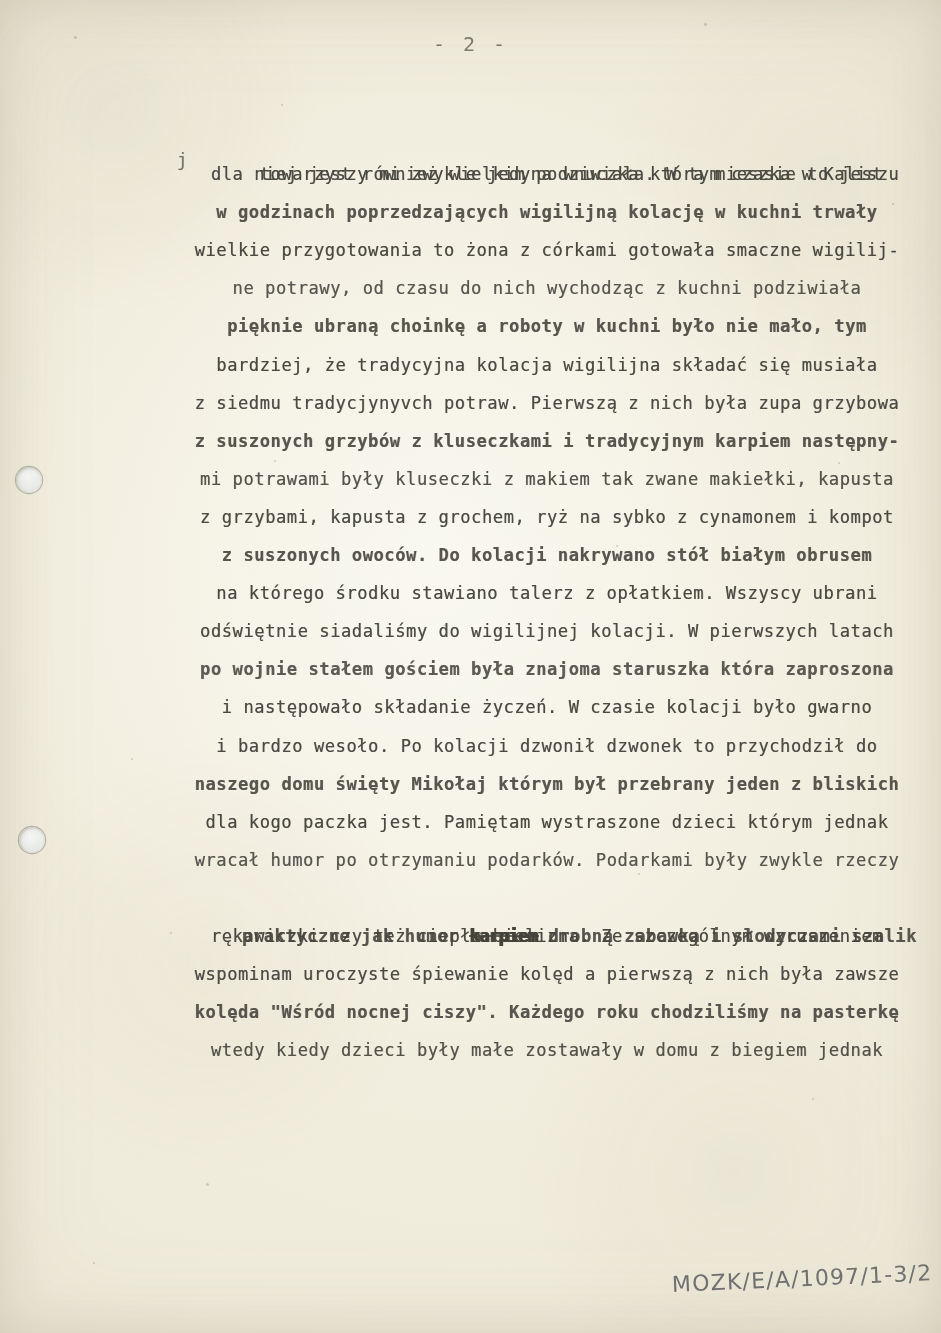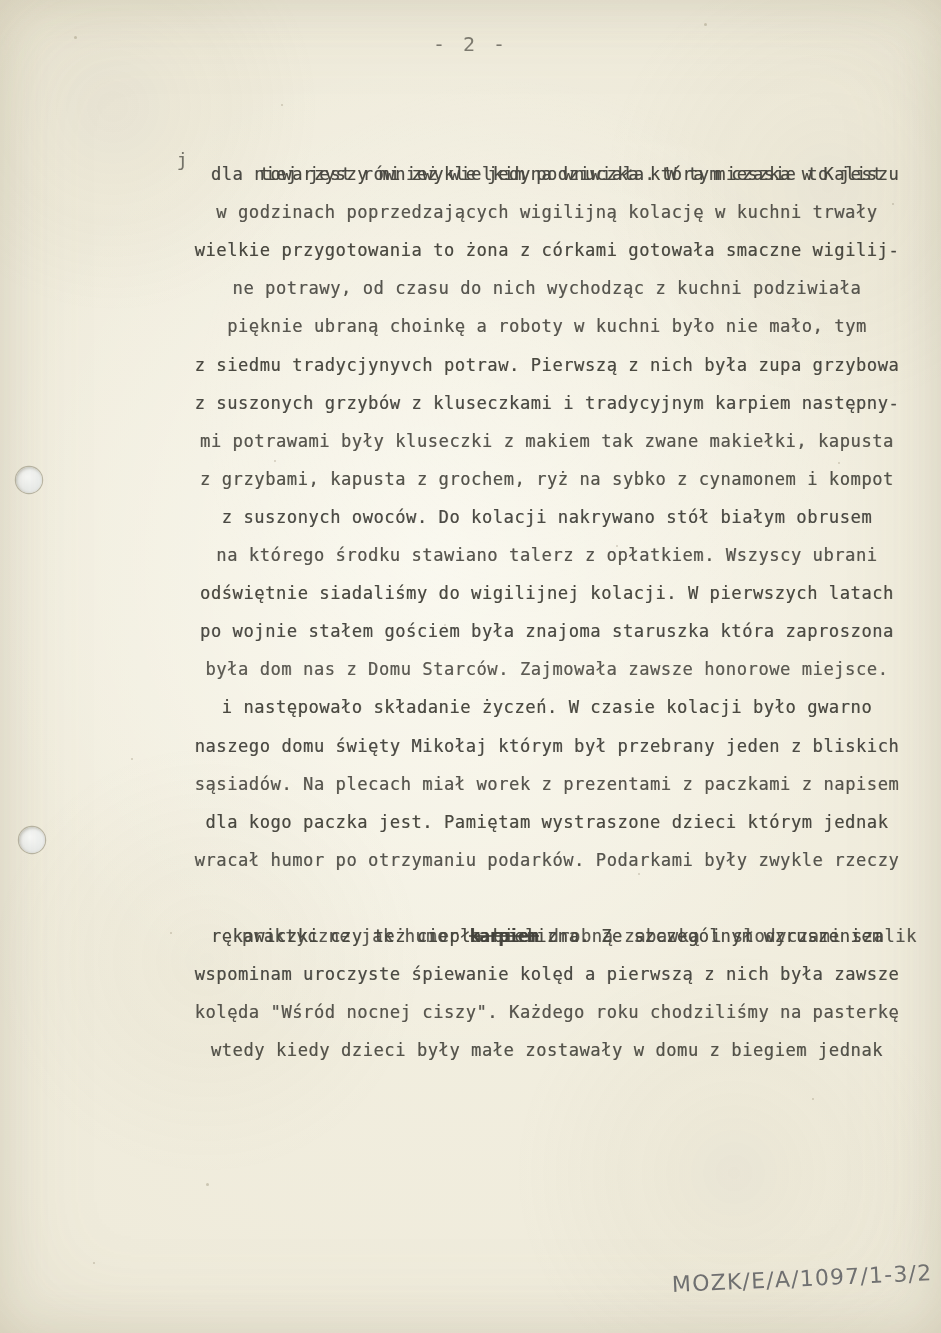--- a/index.html
+++ b/index.html
@@ -92,21 +92,21 @@
     line-height: 38.1px;
     letter-spacing: 0.55px;
     white-space: pre;
     color: #4b4a44;
     text-shadow:
       0.35px 0 0 rgba(75,74,68,0.40),
       -0.3px 0.25px 0 rgba(75,74,68,0.22);
   }
 
   
-  .line:nth-child(3n)   { color: #514f48; opacity: .96; }
+  .line:nth-child(3n)   { color: #514f48; opacity: .96; font-weight: bold; }
   .line:nth-child(3n+1) { color: #48473f; opacity: .99; }
   .line:nth-child(5n)   { opacity: .93; }
 
   
   .struck {
     position: relative;
     color: #3c3b35;
     letter-spacing: -0.6px;
     text-shadow:
       0.8px 0 0 rgba(60,59,53,0.85),
@@ -158,32 +158,32 @@
   <div class="body-text">
     <div class="line">
       <span>towarzyszy mi zwykle jedyna wnuczka która mieszka w Kaliszu</span>
       <span class="stray-mark">j</span>
     </div>
     <div class="line">dla niej jest również wielkim podziwiała. W tym czasie to jest</div>
     <div class="line">w godzinach poprzedzających wigilijną kolację w kuchni trwały</div>
     <div class="line">wielkie przygotowania to żona z córkami gotowała smaczne wigilij-</div>
     <div class="line">ne potrawy, od czasu do nich wychodząc z kuchni podziwiała</div>
     <div class="line">pięknie ubraną choinkę a roboty w kuchni było nie mało, tym</div>
+    <div class="line">bardziej, że tradycyjna kolacja wigilijna składać się musiała</div>
     <div class="line">z siedmu tradycjynyvch potraw. Pierwszą z nich była zupa grzybowa</div>
     <div class="line">z suszonych grzybów z kluseczkami i tradycyjnym karpiem następny-</div>
     <div class="line">mi potrawami były kluseczki z makiem tak zwane makiełki, kapusta</div>
     <div class="line">z grzybami, kapusta z grochem, ryż na sybko z cynamonem i kompot</div>
     <div class="line">z suszonych owoców. Do kolacji nakrywano stół białym obrusem</div>
     <div class="line">na którego środku stawiano talerz z opłatkiem. Wszyscy ubrani</div>
     <div class="line">odświętnie siadaliśmy do wigilijnej kolacji. W pierwszych latach</div>
     <div class="line">po wojnie stałem gościem była znajoma staruszka która zaproszona</div>
-    <div class="line">była dom nas z Domu Starców. Zajmowała zawsze honorowe miejsce.</div>
     <div class="line">i następowało składanie życzeń. W czasie kolacji było gwarno</div>
+    <div class="line">i bardzo wesoło. Po kolacji dzwonił dzwonek to przychodził do</div>
     <div class="line">naszego domu święty Mikołaj którym był przebrany jeden z bliskich</div>
-    <div class="line">sąsiadów. Na plecach miał worek z prezentami z paczkami z napisem</div>
     <div class="line">dla kogo paczka jest. Pamiętam wystraszone dzieci którym jednak</div>
     <div class="line">wracał humor po otrzymaniu podarków. Podarkami były zwykle rzeczy</div>
     <div class="line">
       <span>praktyczne jak humor </span><span class="struck">karpiem</span><span> drobną zabawką i słodyczami szalik</span>
     </div>
     <div class="line">rękawiczki czy też ciepła bielizna. Ze szczególnym wzruszeniem</div>
     <div class="line">wspominam uroczyste śpiewanie kolęd a pierwszą z nich była zawsze</div>
     <div class="line">kolęda "Wśród nocnej ciszy". Każdego roku chodziliśmy na pasterkę</div>
     <div class="line">wtedy kiedy dzieci były małe zostawały w domu z biegiem jednak</div>
   </div>

